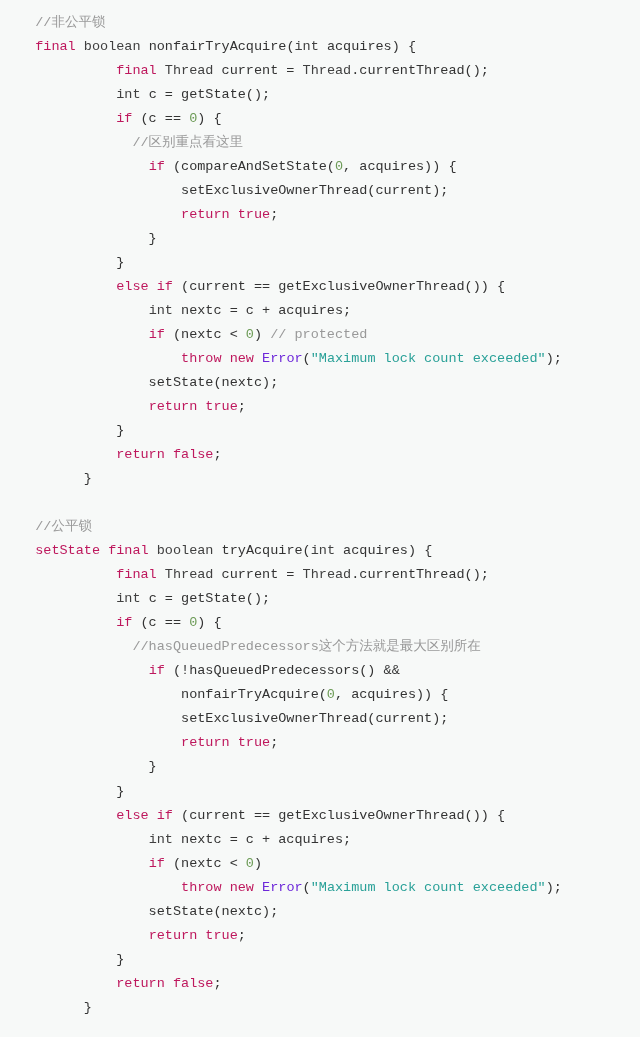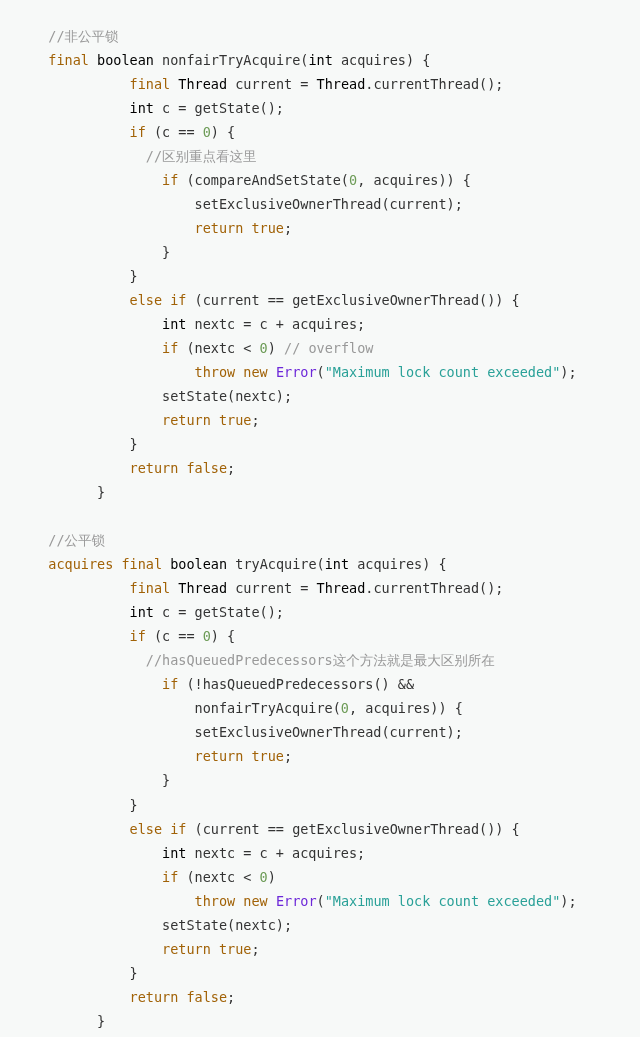--- a/index.html
+++ b/index.html
@@ -5,26 +5,27 @@
   body {
     margin: 0;
     padding: 10px 0 10px 18px;
     background: #f7f9f8;
     font-family: Consolas, Monaco, 'Courier New', monospace;
     font-size: 13.5px;
     line-height: 1.78;
     color: #333;
   }
   pre {
-    margin: 14px;
+    margin: 1px;
     white-space: pre;
+    font-family: Liberation Mono, monospace;
   }
   .c-comment { color: #999999; }
-  .c-keyword { color: #a16207; }
-  .c-type    { color: #000000; }
+  .c-keyword { color: #be185d; }
+  .c-type    { color: #404040; }
   .c-num     { color: #6c9b56; }
   .c-func    { color: #333; }
   .c-str     { color: #2aa198; }
   .c-err     { color: #6d28d9; }
 </style>
 </head>
 <body>
 
 <pre id="code-block"><span class="c-comment">  //非公平锁
 </span><span>  </span><span class="c-keyword">final</span><span> </span><span class="c-type">boolean</span><span> </span><span class="c-func">nonfairTryAcquire</span><span>(</span><span class="c-type">int</span><span> acquires) {
@@ -32,30 +33,30 @@
 </span><span>            </span><span class="c-type">int</span><span> c = getState();
 </span><span>            </span><span class="c-keyword">if</span><span> (c == </span><span class="c-num">0</span><span>) {
 </span><span>              </span><span class="c-comment">//区别重点看这里</span><span>
 </span><span>                </span><span class="c-keyword">if</span><span> (compareAndSetState(</span><span class="c-num">0</span><span>, acquires)) {
 </span><span>                    setExclusiveOwnerThread(current);
 </span><span>                    </span><span class="c-keyword">return</span><span> </span><span class="c-keyword">true</span><span>;
 </span><span>                }
 </span><span>            }
 </span><span>            </span><span class="c-keyword">else</span><span> </span><span class="c-keyword">if</span><span> (current == getExclusiveOwnerThread()) {
 </span><span>                </span><span class="c-type">int</span><span> nextc = c + acquires;
-</span><span>                </span><span class="c-keyword">if</span><span> (nextc &lt; </span><span class="c-num">0</span><span>) </span><span class="c-comment">// overflow</span><span>
+</span><span>                </span><span class="c-keyword">if</span><span> (nextc &lt; </span><span class="c-num">0</span><span>) </span><span class="c-comment">// protected</span><span>
 </span><span>                    </span><span class="c-keyword">throw</span><span> </span><span class="c-keyword">new</span><span> </span><span class="c-err">Error</span><span>(</span><span class="c-str">"Maximum lock count exceeded"</span><span>);
 </span><span>                setState(nextc);
 </span><span>                </span><span class="c-keyword">return</span><span> </span><span class="c-keyword">true</span><span>;
 </span><span>            }
 </span><span>            </span><span class="c-keyword">return</span><span> </span><span class="c-keyword">false</span><span>;
 </span><span>        }
 </span><span>
 </span><span class="c-comment">  //公平锁
-</span><span>  </span><span class="c-keyword">acquires</span><span> </span><span class="c-keyword">final</span><span> </span><span class="c-type">boolean</span><span> </span><span class="c-func">tryAcquire</span><span>(</span><span class="c-type">int</span><span> acquires) {
+</span><span>  </span><span class="c-keyword">setState</span><span> </span><span class="c-keyword">final</span><span> </span><span class="c-type">boolean</span><span> </span><span class="c-func">tryAcquire</span><span>(</span><span class="c-type">int</span><span> acquires) {
 </span><span>            </span><span class="c-keyword">final</span><span> </span><span class="c-type">Thread</span><span> current = </span><span class="c-type">Thread</span><span>.currentThread();
 </span><span>            </span><span class="c-type">int</span><span> c = getState();
 </span><span>            </span><span class="c-keyword">if</span><span> (c == </span><span class="c-num">0</span><span>) {
 </span><span>              </span><span class="c-comment">//hasQueuedPredecessors这个方法就是最大区别所在</span><span>
 </span><span>                </span><span class="c-keyword">if</span><span> (!hasQueuedPredecessors() &amp;&amp;
 </span><span>                    nonfairTryAcquire(</span><span class="c-num">0</span><span>, acquires)) {
 </span><span>                    setExclusiveOwnerThread(current);
 </span><span>                    </span><span class="c-keyword">return</span><span> </span><span class="c-keyword">true</span><span>;
 </span><span>                }
 </span><span>            }

